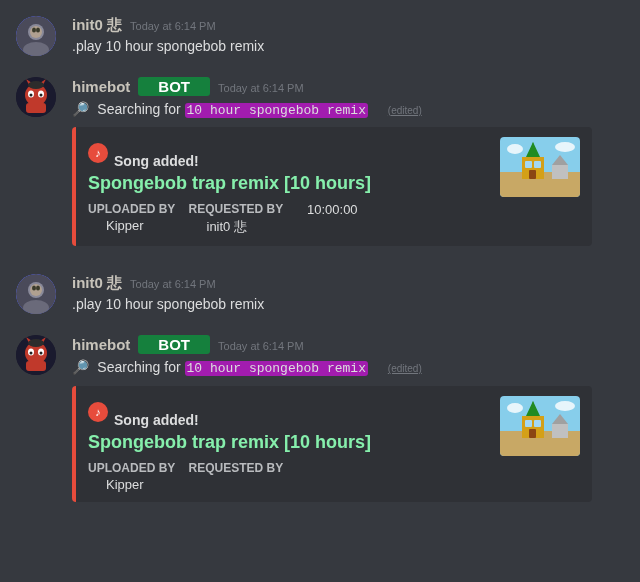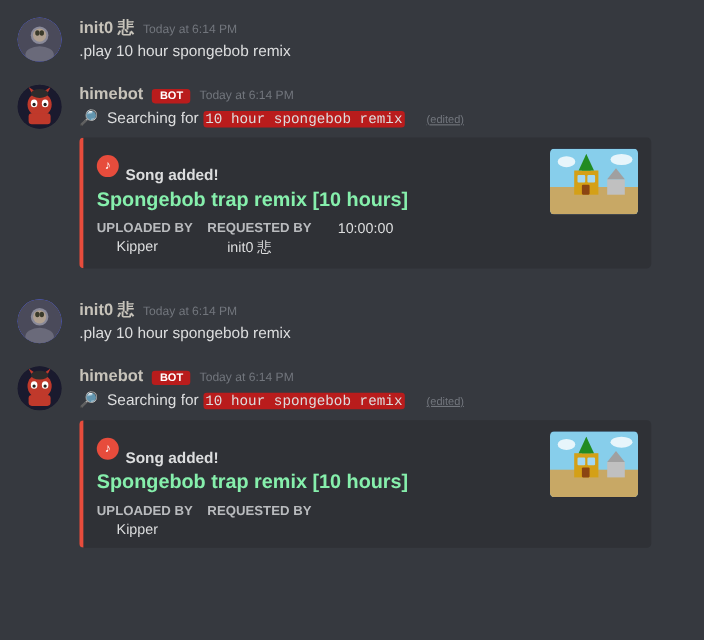--- a/index.html
+++ b/index.html
@@ -60,25 +60,25 @@
       font-size: 15px;
     }
 
     .username-bot {
       color: #c7c3ba;
       font-weight: 600;
       font-size: 15px;
     }
 
     .bot-badge {
-      background: #b91c1c;
+      background: #15803d;
       color: white;
-      font-size: 10px;
+      font-size: 15px;
       font-weight: 700;
-      padding: 1px 7px;
+      padding: 1px 20px;
       border-radius: 3px;
       text-transform: uppercase;
     }
 
     .timestamp {
       color: #72767d;
       font-size: 11px;
     }
 
     .message-text {
@@ -92,21 +92,21 @@
       font-size: 14px;
       line-height: 1.6;
     }
 
     .search-line .magnifier {
       margin-right: 4px;
     }
 
     .search-line .mono {
       font-family: 'Consolas', 'Courier New', monospace;
-      background: #b91c1c;
+      background: #a21caf;
       padding: 0 2px;
       border-radius: 3px;
       font-size: 13px;
     }
 
     .edited-tag {
       color: #72767d;
       font-size: 10px;
       margin-left: 16px;
       text-decoration: underline;

